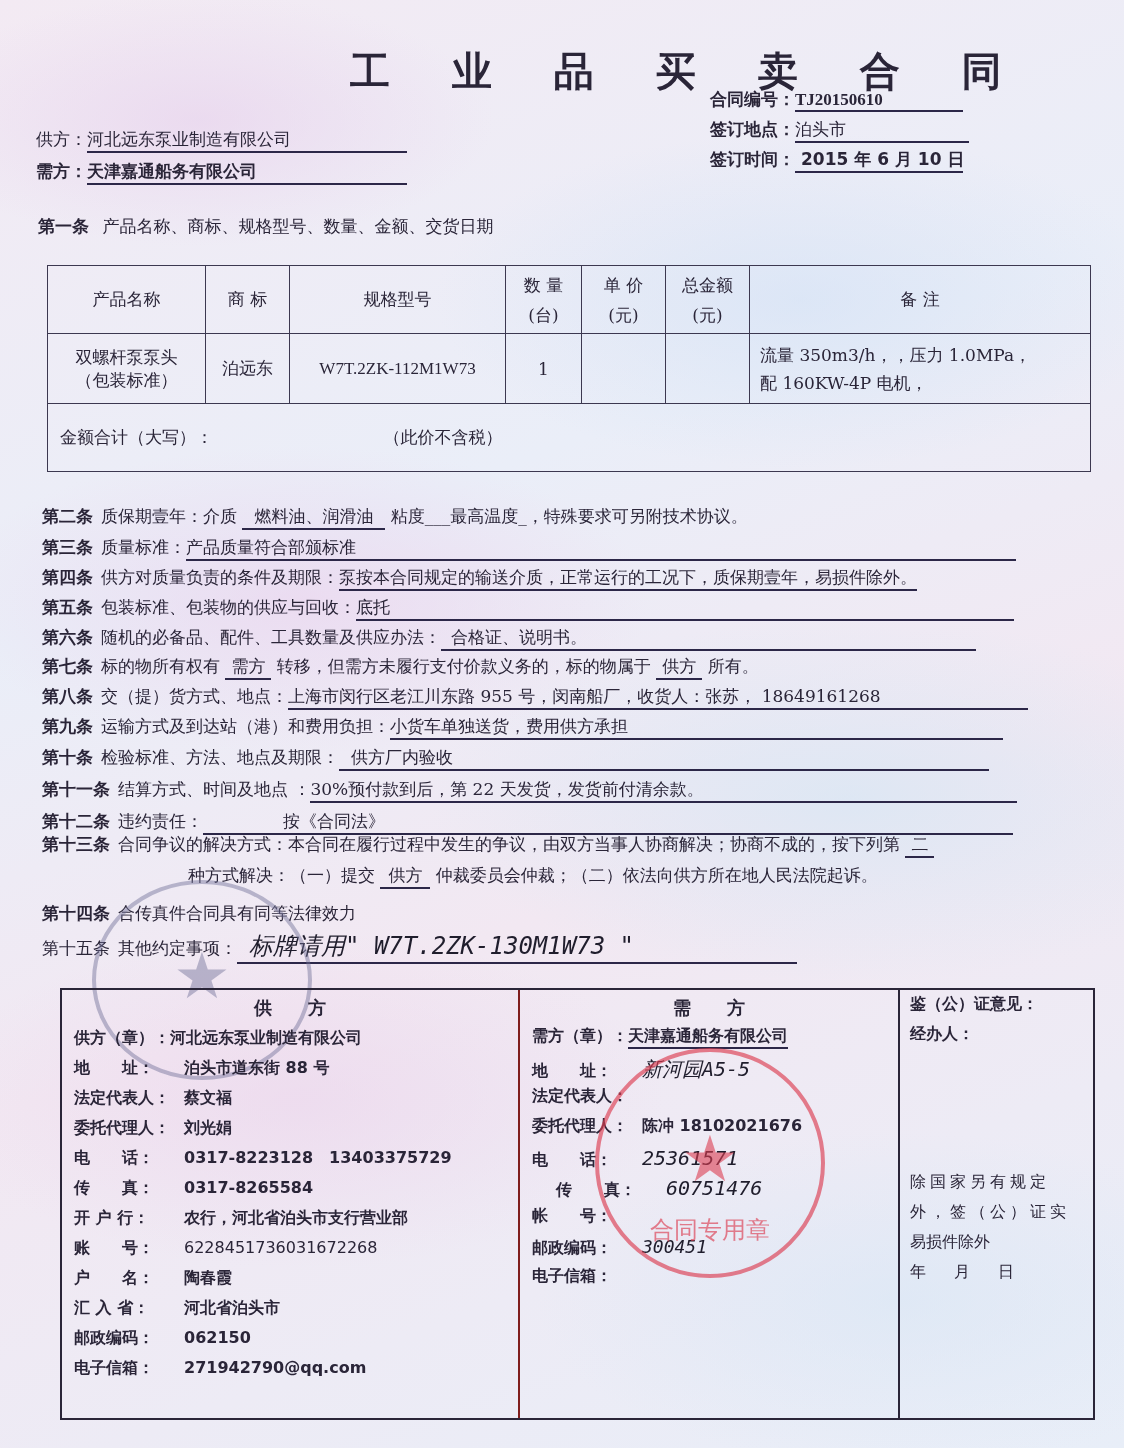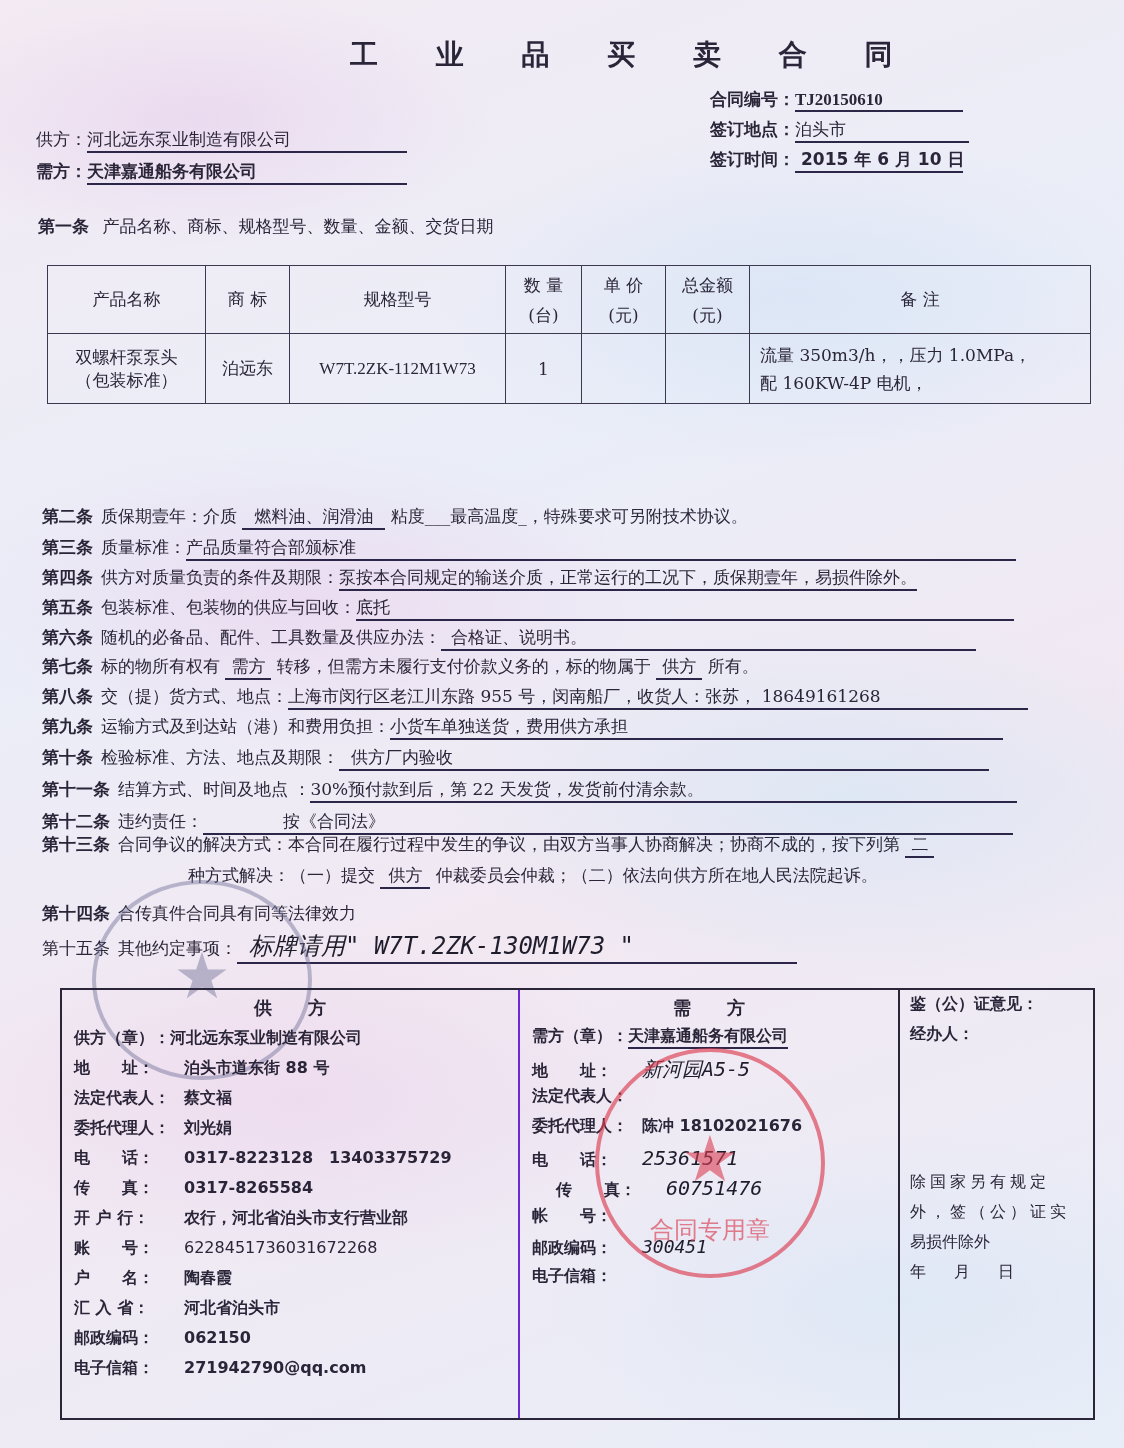--- a/index.html
+++ b/index.html
@@ -11,38 +11,38 @@
     background:
       radial-gradient(ellipse 420px 180px at 200px 120px, rgba(230,205,235,0.55), transparent 70%),
       radial-gradient(ellipse 520px 240px at 800px 300px, rgba(210,225,245,0.6), transparent 70%),
       radial-gradient(ellipse 500px 220px at 300px 600px, rgba(235,205,235,0.55), transparent 70%),
       radial-gradient(ellipse 600px 260px at 850px 800px, rgba(205,230,245,0.55), transparent 70%),
       radial-gradient(ellipse 520px 240px at 300px 1100px, rgba(235,210,235,0.55), transparent 70%),
       radial-gradient(ellipse 520px 240px at 900px 1300px, rgba(215,230,245,0.6), transparent 70%),
       linear-gradient(160deg, #f3eaf3 0%, #eaeef8 35%, #f2e8f2 60%, #e8eef8 100%);
   }
   .abs { position: absolute; white-space: nowrap; }
-  .title { left: 350px; top: 36px; font-size: 28px; font-weight: bold; letter-spacing: 24px; font-family: "DejaVu Sans", sans-serif; }
+  .title { left: 350px; top: 44px; font-size: 40px; font-weight: bold; letter-spacing: 24px; font-family: "DejaVu Sans", sans-serif; }
   .meta-label { font-family: "DejaVu Sans", sans-serif; font-weight: bold; font-size: 17px; }
   .ul { border-bottom: 2px solid #2c2748; display: inline-block; }
   .article { font-size: 17px; }
   .art-label { font-family: Liberation Sans, sans-serif; font-weight: bold; font-size: 17px; display: inline-block; margin-right: 8px; }
 
   
   table.products { position: absolute; left: 47px; top: 265px; width: 1044px; border-collapse: collapse; font-size: 17px; }
   table.products td { border: 1.5px solid #3c3850; text-align: center; vertical-align: middle; padding: 2px 4px; }
   table.products .h { height: 68px; }
   table.products .r { height: 70px; }
   table.products .total { height: 68px; text-align: left; padding-left: 12px; }
 
   
   .btable { position: absolute; left: 60px; top: 988px; width: 1035px; height: 432px; border: 2px solid #2a2538; }
   .bcol { position: absolute; top: 0; bottom: 0; }
   .bcol.supplier { left: 0; width: 456px; }
-  .bcol.buyer { left: 456px; width: 380px; border-left: 2px solid #6d28d9; }
+  .bcol.buyer { left: 456px; width: 380px; border-left: 2px solid #7f1d1d; }
   .bcol.notary { left: 836px; right: 0; border-left: 2px solid #2a2538; text-align: right; }
   .brow { position: absolute; left: 12px; font-family: "DejaVu Sans", sans-serif; font-weight: bold; font-size: 16px; white-space: nowrap; }
   .brow .lbl { display: inline-block; width: 110px; }
   .brow .val { font-weight: bold; }
   .handwriting { font-family: "DejaVu Sans Mono", monospace; font-style: italic; color: #1f1d2c; font-weight: normal; }
   .stamp {
     position: absolute; border-radius: 50%; border: 4px solid rgba(220,60,80,0.65);
     pointer-events: none;
   }
   .stamp .star { position: absolute; color: rgba(220,60,80,0.6); font-size: 64px; left: 50%; top: 50%; transform: translate(-50%,-55%); }
@@ -99,20 +99,26 @@
     <td>泊远东</td>
     <td style="font-family:'Liberation Serif',serif;">W7T.2ZK-112M1W73</td>
     <td>1</td>
     <td></td>
     <td></td>
     <td style="text-align:left; padding-left:10px; line-height:28px;">
       <div>流量 350m3/h，，压力 1.0MPa，</div>
       <div>配 160KW-4P 电机，</div>
     </td>
   </tr>
+  <tr>
+    <td colspan="7" class="total">
+      <span>金额合计（大写）：</span>
+      <span style="margin-left:165px;">（此价不含税）</span>
+    </td>
+  </tr>
 </tbody>
   </table>
 
 <div class="abs article" style="left:42px; top:505px;">
   <span class="art-label">第二条</span><span>质保期壹年：介质</span>
   <span class="ul" style="padding:0 12px;">燃料油、润滑油</span>
   <span>粘度___最高温度_，特殊要求可另附技术协议。</span>
 </div>
 <div class="abs article" style="left:42px; top:536px; width:1050px;">
   <span class="art-label">第三条</span><span>质量标准：</span><span class="ul" style="width:830px;">产品质量符合部颁标准</span>

